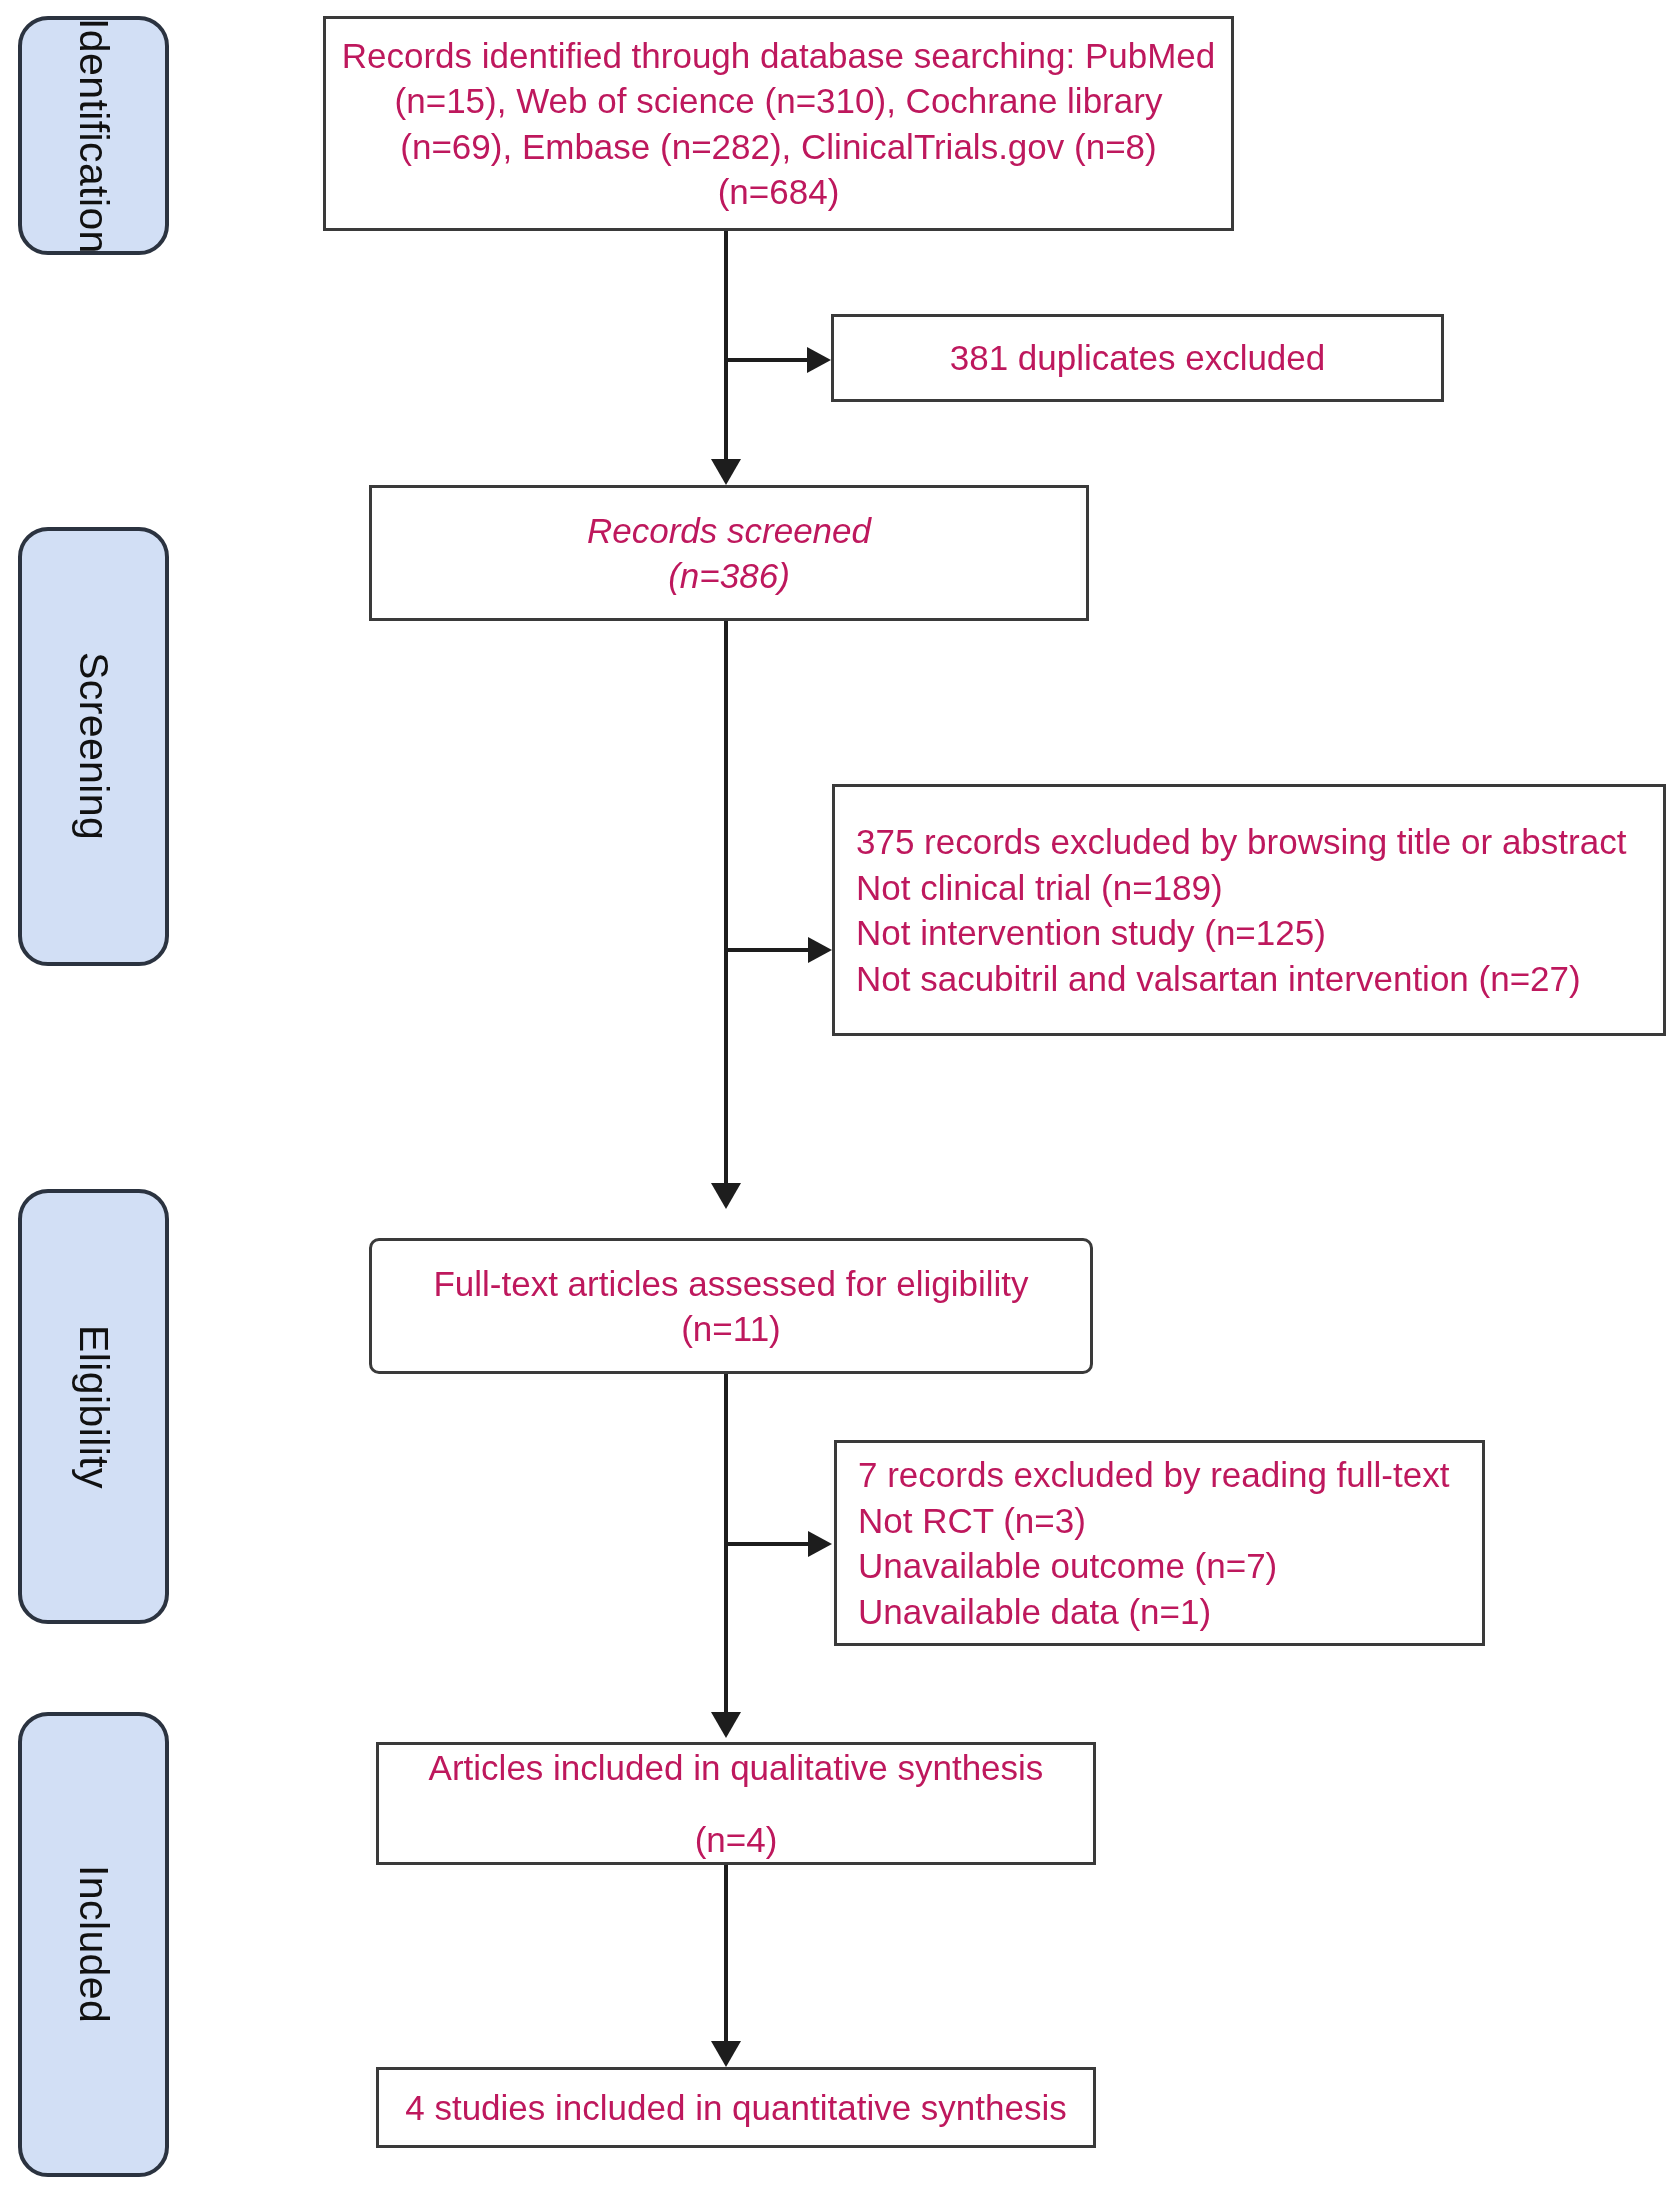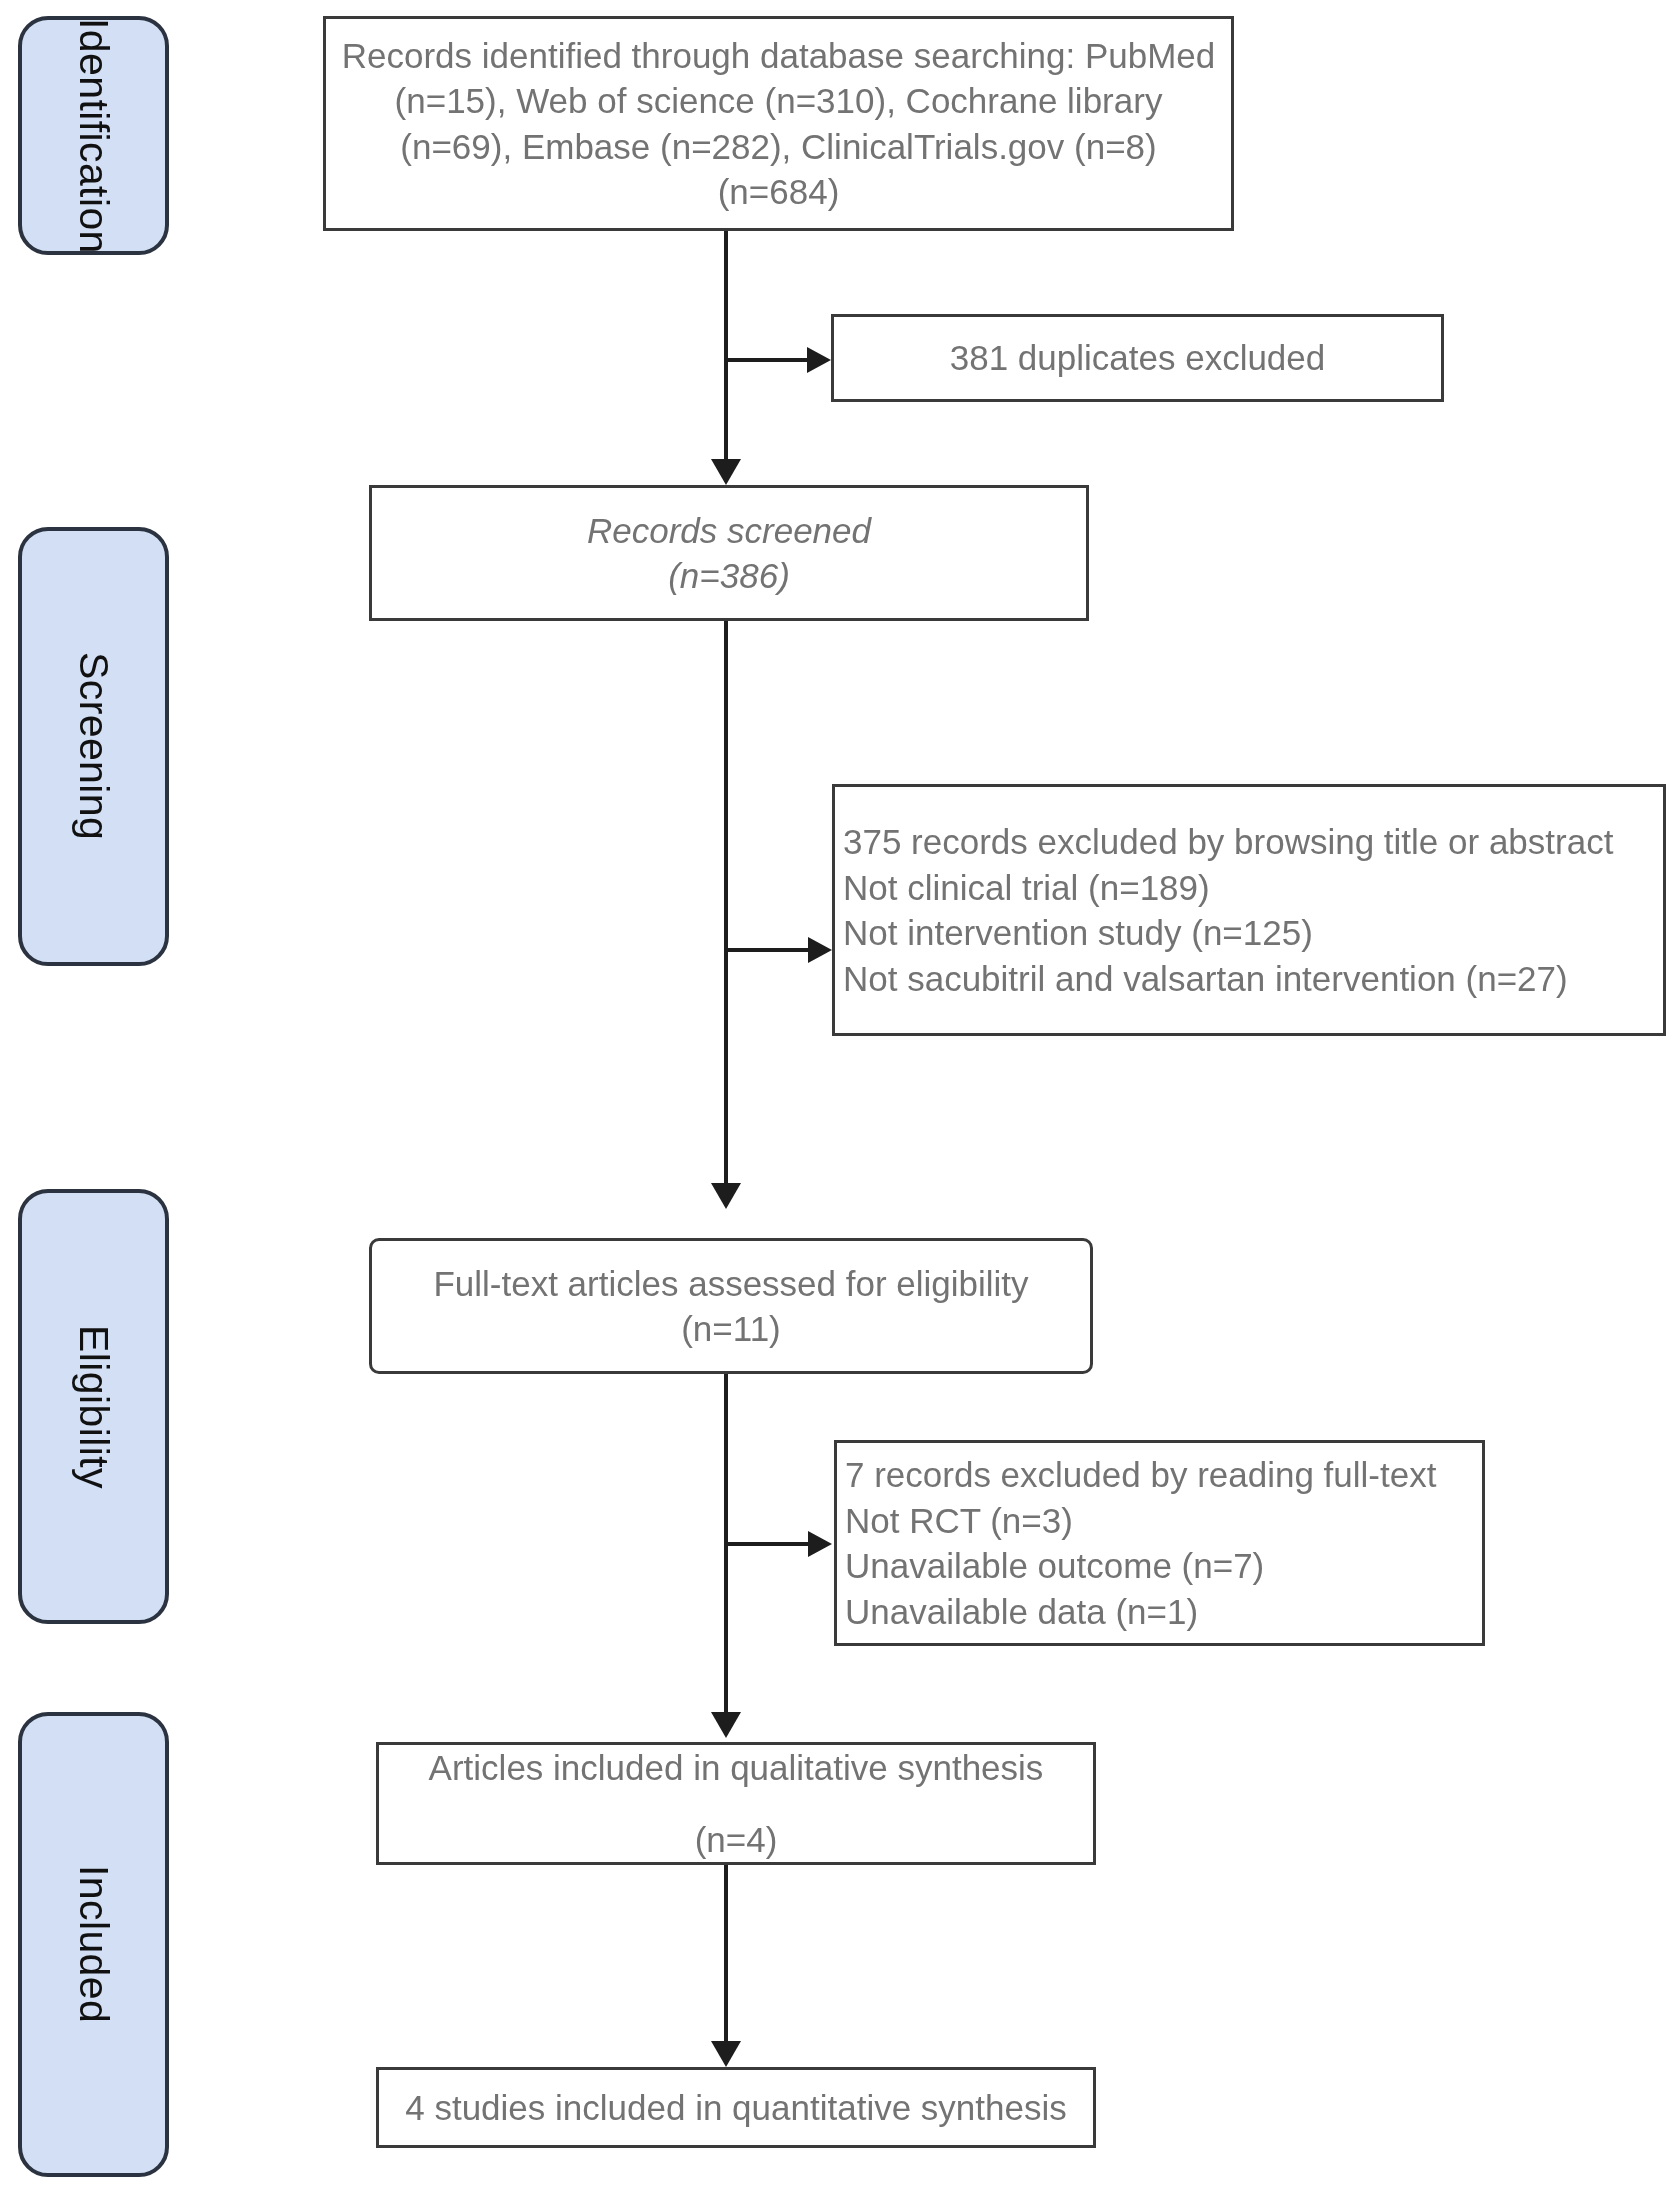--- a/index.html
+++ b/index.html
@@ -49,26 +49,26 @@
     background: #ffffff;
     border: 3.5px solid #3a3a3a;
     box-sizing: border-box;
     display: flex;
     flex-direction: column;
     justify-content: center;
   }
   .fbox .line {
     font-size: 35px;
     line-height: 1.30;
-    color: #737373;
+    color: #be185d;
     white-space: pre;
   }
   .fbox.center .line { text-align: center; }
   .fbox.center { align-items: center; }
-  .fbox.left-align { align-items: flex-start; padding-left: 8px; }
+  .fbox.left-align { align-items: flex-start; padding-left: 21px; }
   .fbox.left-align .line { text-align: left; }
 
   
   .vline {
     position: absolute;
     width: 3.5px;
     background: #1d1d1d;
   }
   .hline {
     position: absolute;

